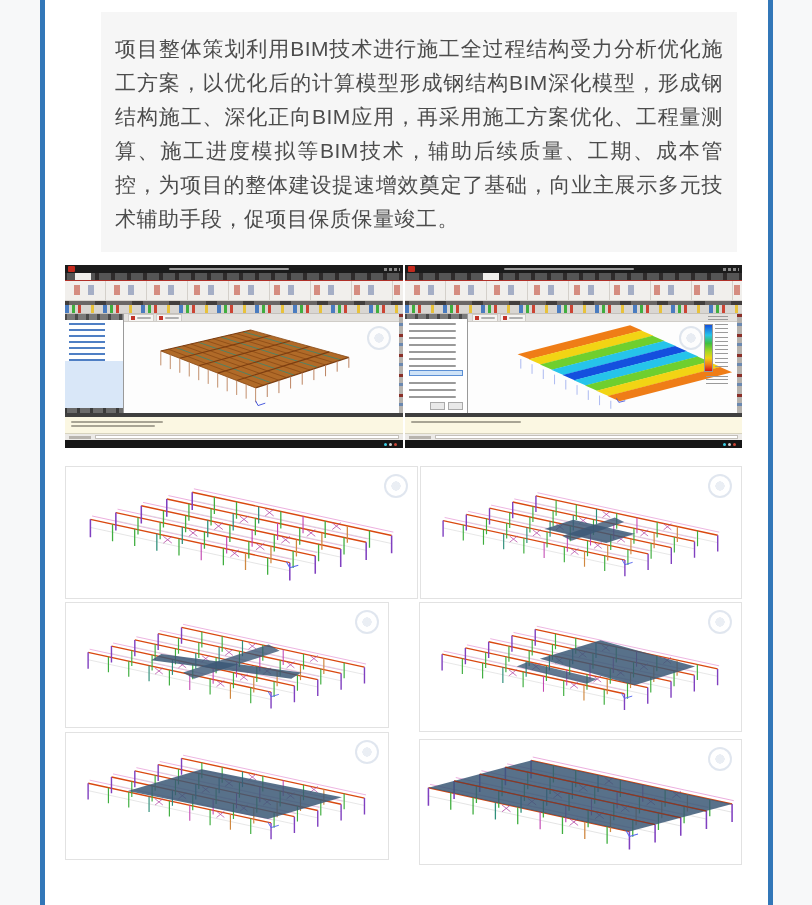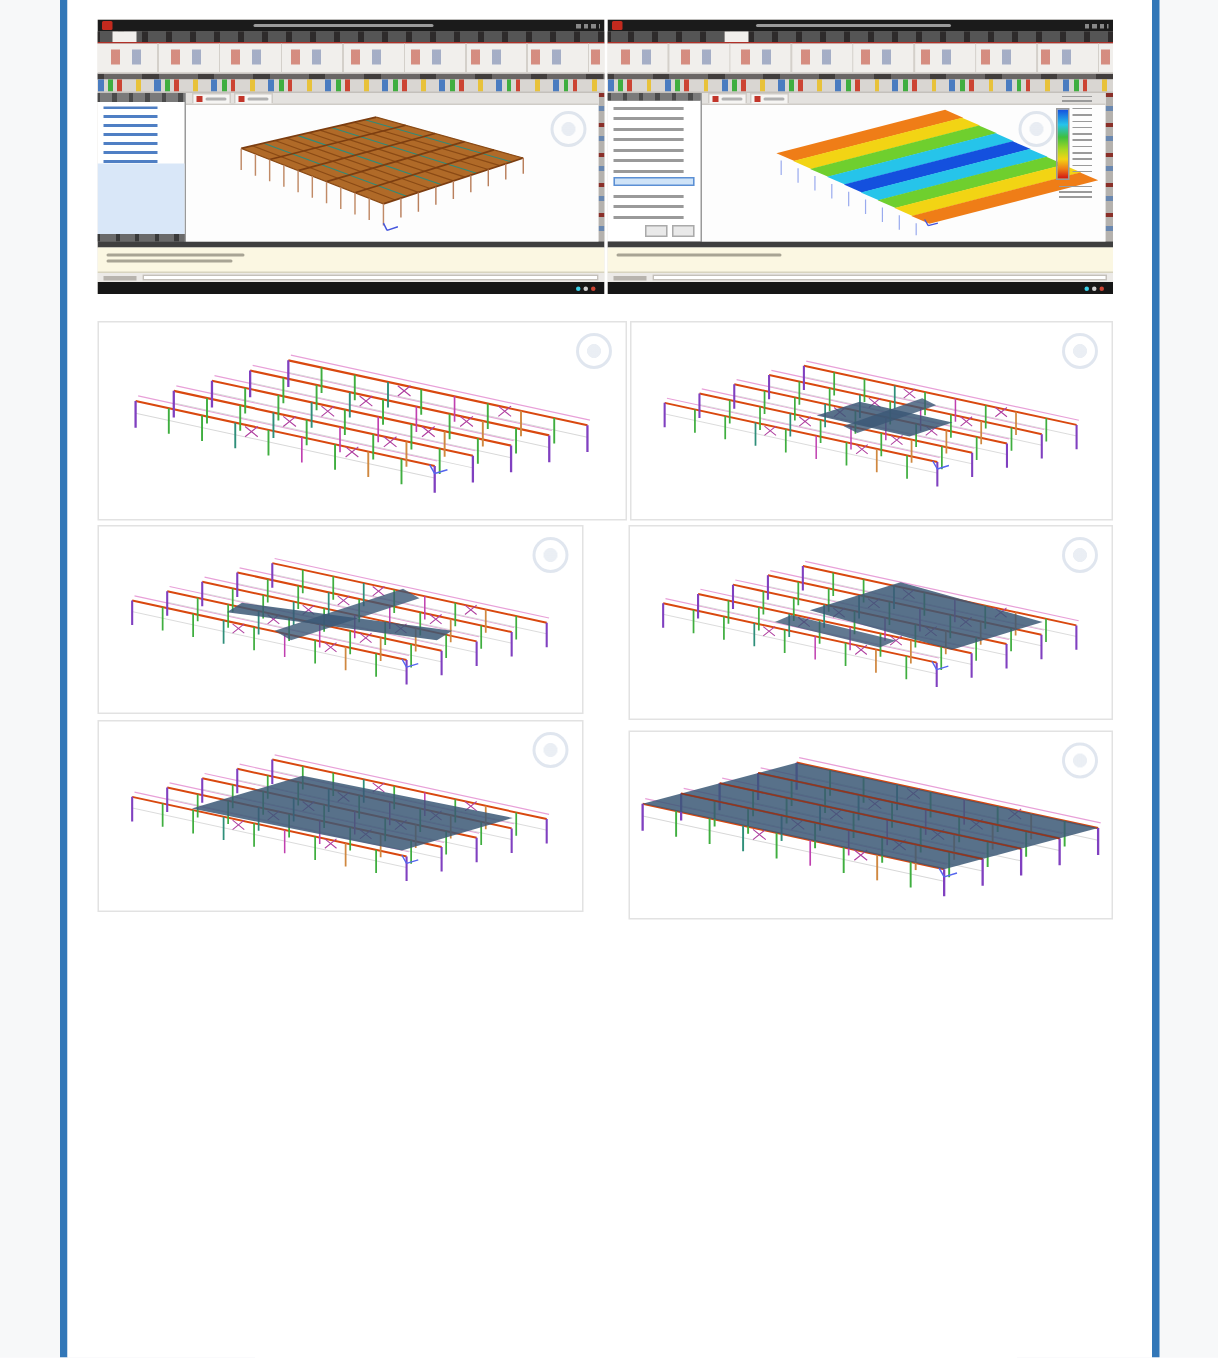--- a/index.html
+++ b/index.html
@@ -100,20 +100,23 @@
 </style>
 </head>
 <body>
 
 <div class="page">
   <div class="accent-bar l"></div>
   <div class="accent-bar r"></div>
 
   <div class="card">
 
+    <div class="text-box">
+      <p>项目整体策划利用BIM技术进行施工全过程结构受力分析优化施工方案，以优化后的计算模型形成钢结构BIM深化模型，形成钢结构施工、深化正向BIM应用，再采用施工方案优化、工程量测算、施工进度模拟等BIM技术，辅助后续质量、工期、成本管控，为项目的整体建设提速增效奠定了基础，向业主展示多元技术辅助手段，促项目保质保量竣工。</p>
+    </div>
 
     <svg width="0" height="0" style="position:absolute">
       <defs>
         <g id="frow">
           <path d="M2 -4L237 47" stroke="#e8a0d8" stroke-width="1" fill="none"></path>
           <path d="M0 9.5L235 60.5" stroke="#d8d8d8" stroke-width="0.8" fill="none"></path>
           <path d="M0 0L235 51" stroke="#d9480f" stroke-width="1.7" fill="none"></path>
           <path d="M26.1 5.7v20M52.2 11.3v20M104.4 22.7v20M156.7 34v20M208.9 45.3v20" stroke="#3fae3f" stroke-width="1.5" fill="none"></path>
           <path d="M78.3 17v20" stroke="#2f8f7a" stroke-width="1.5"></path>
           <path d="M182.8 39.7v20" stroke="#d08840" stroke-width="1.5"></path>

